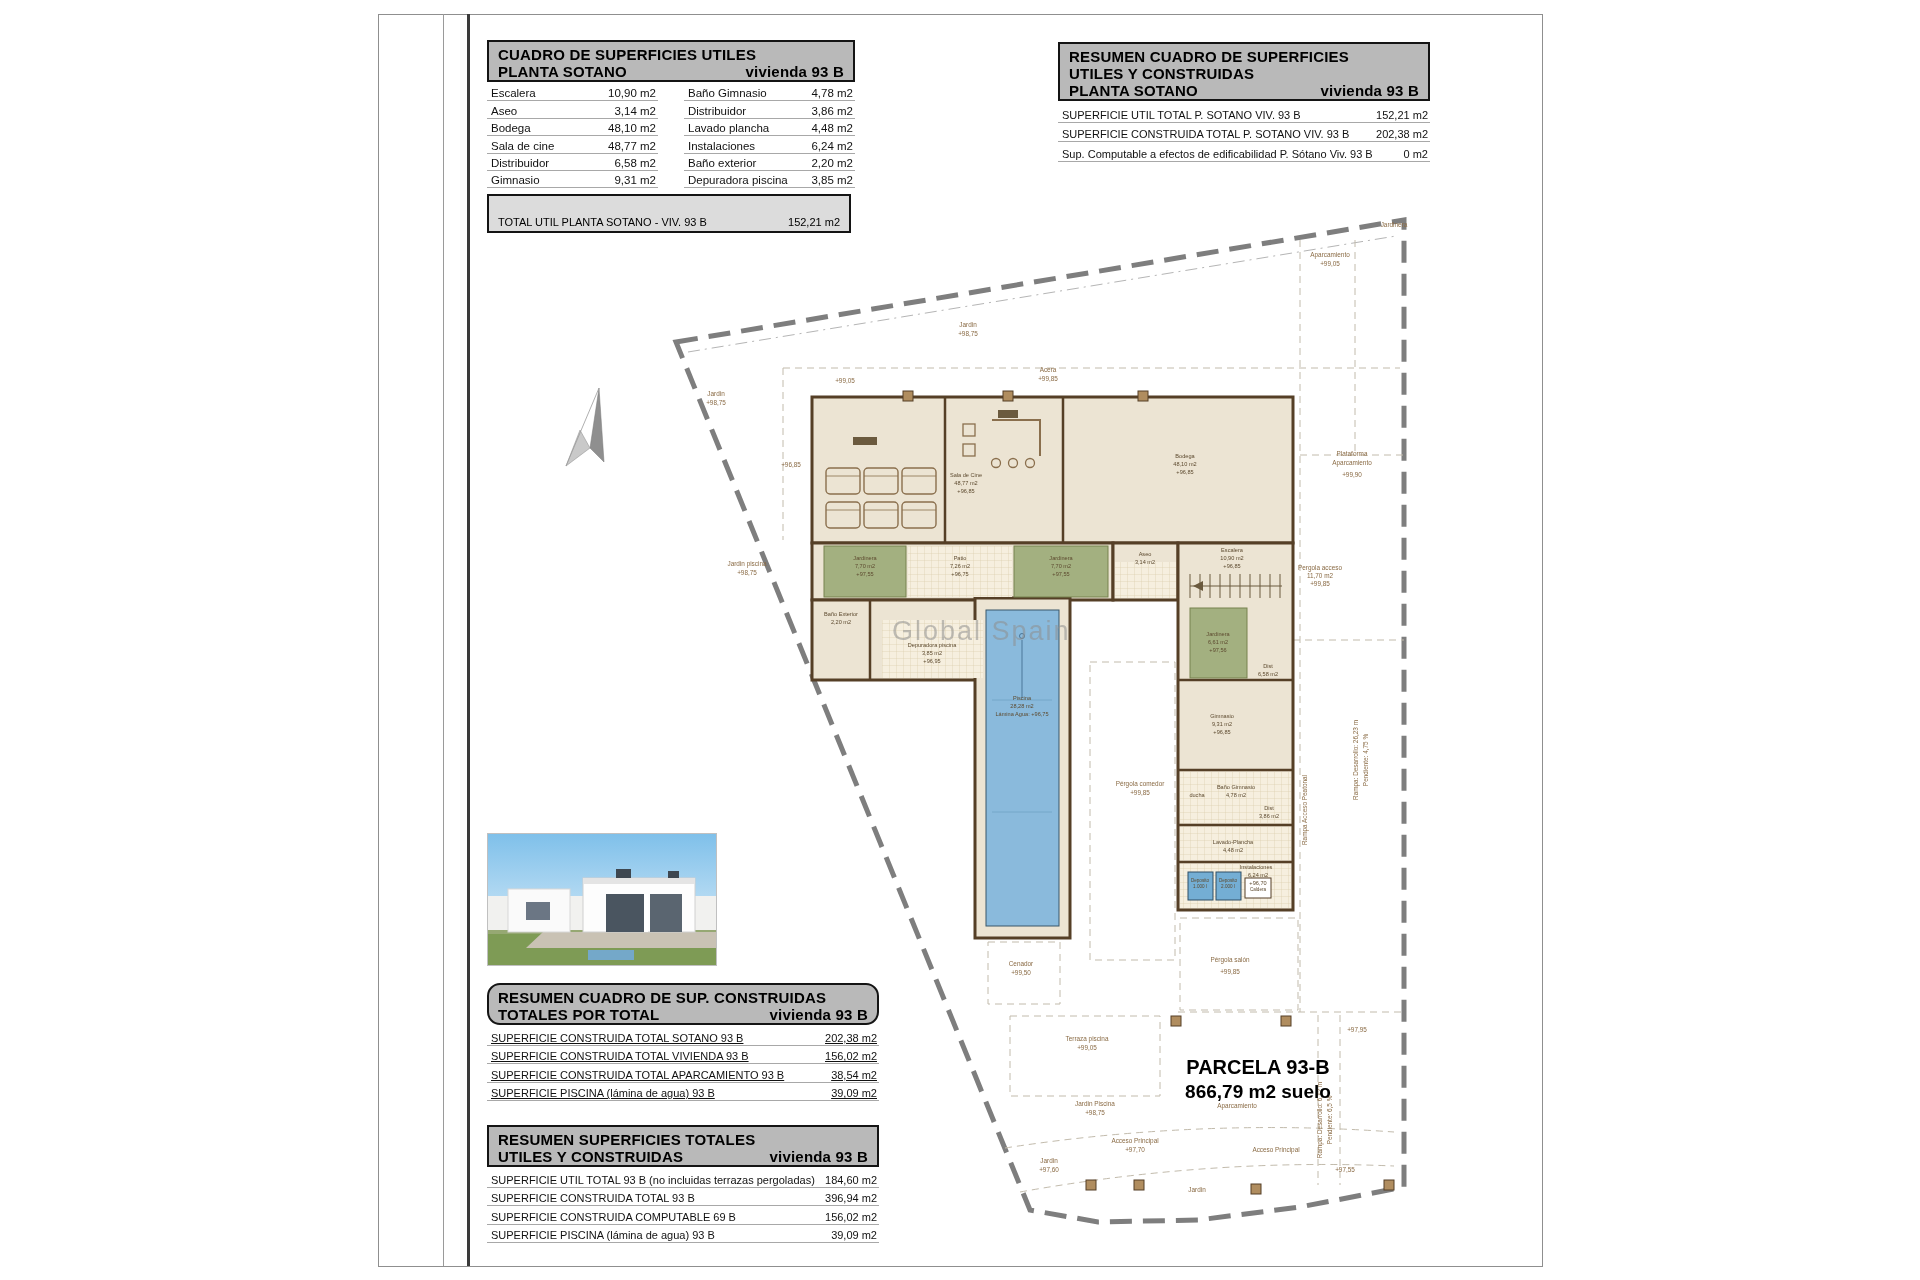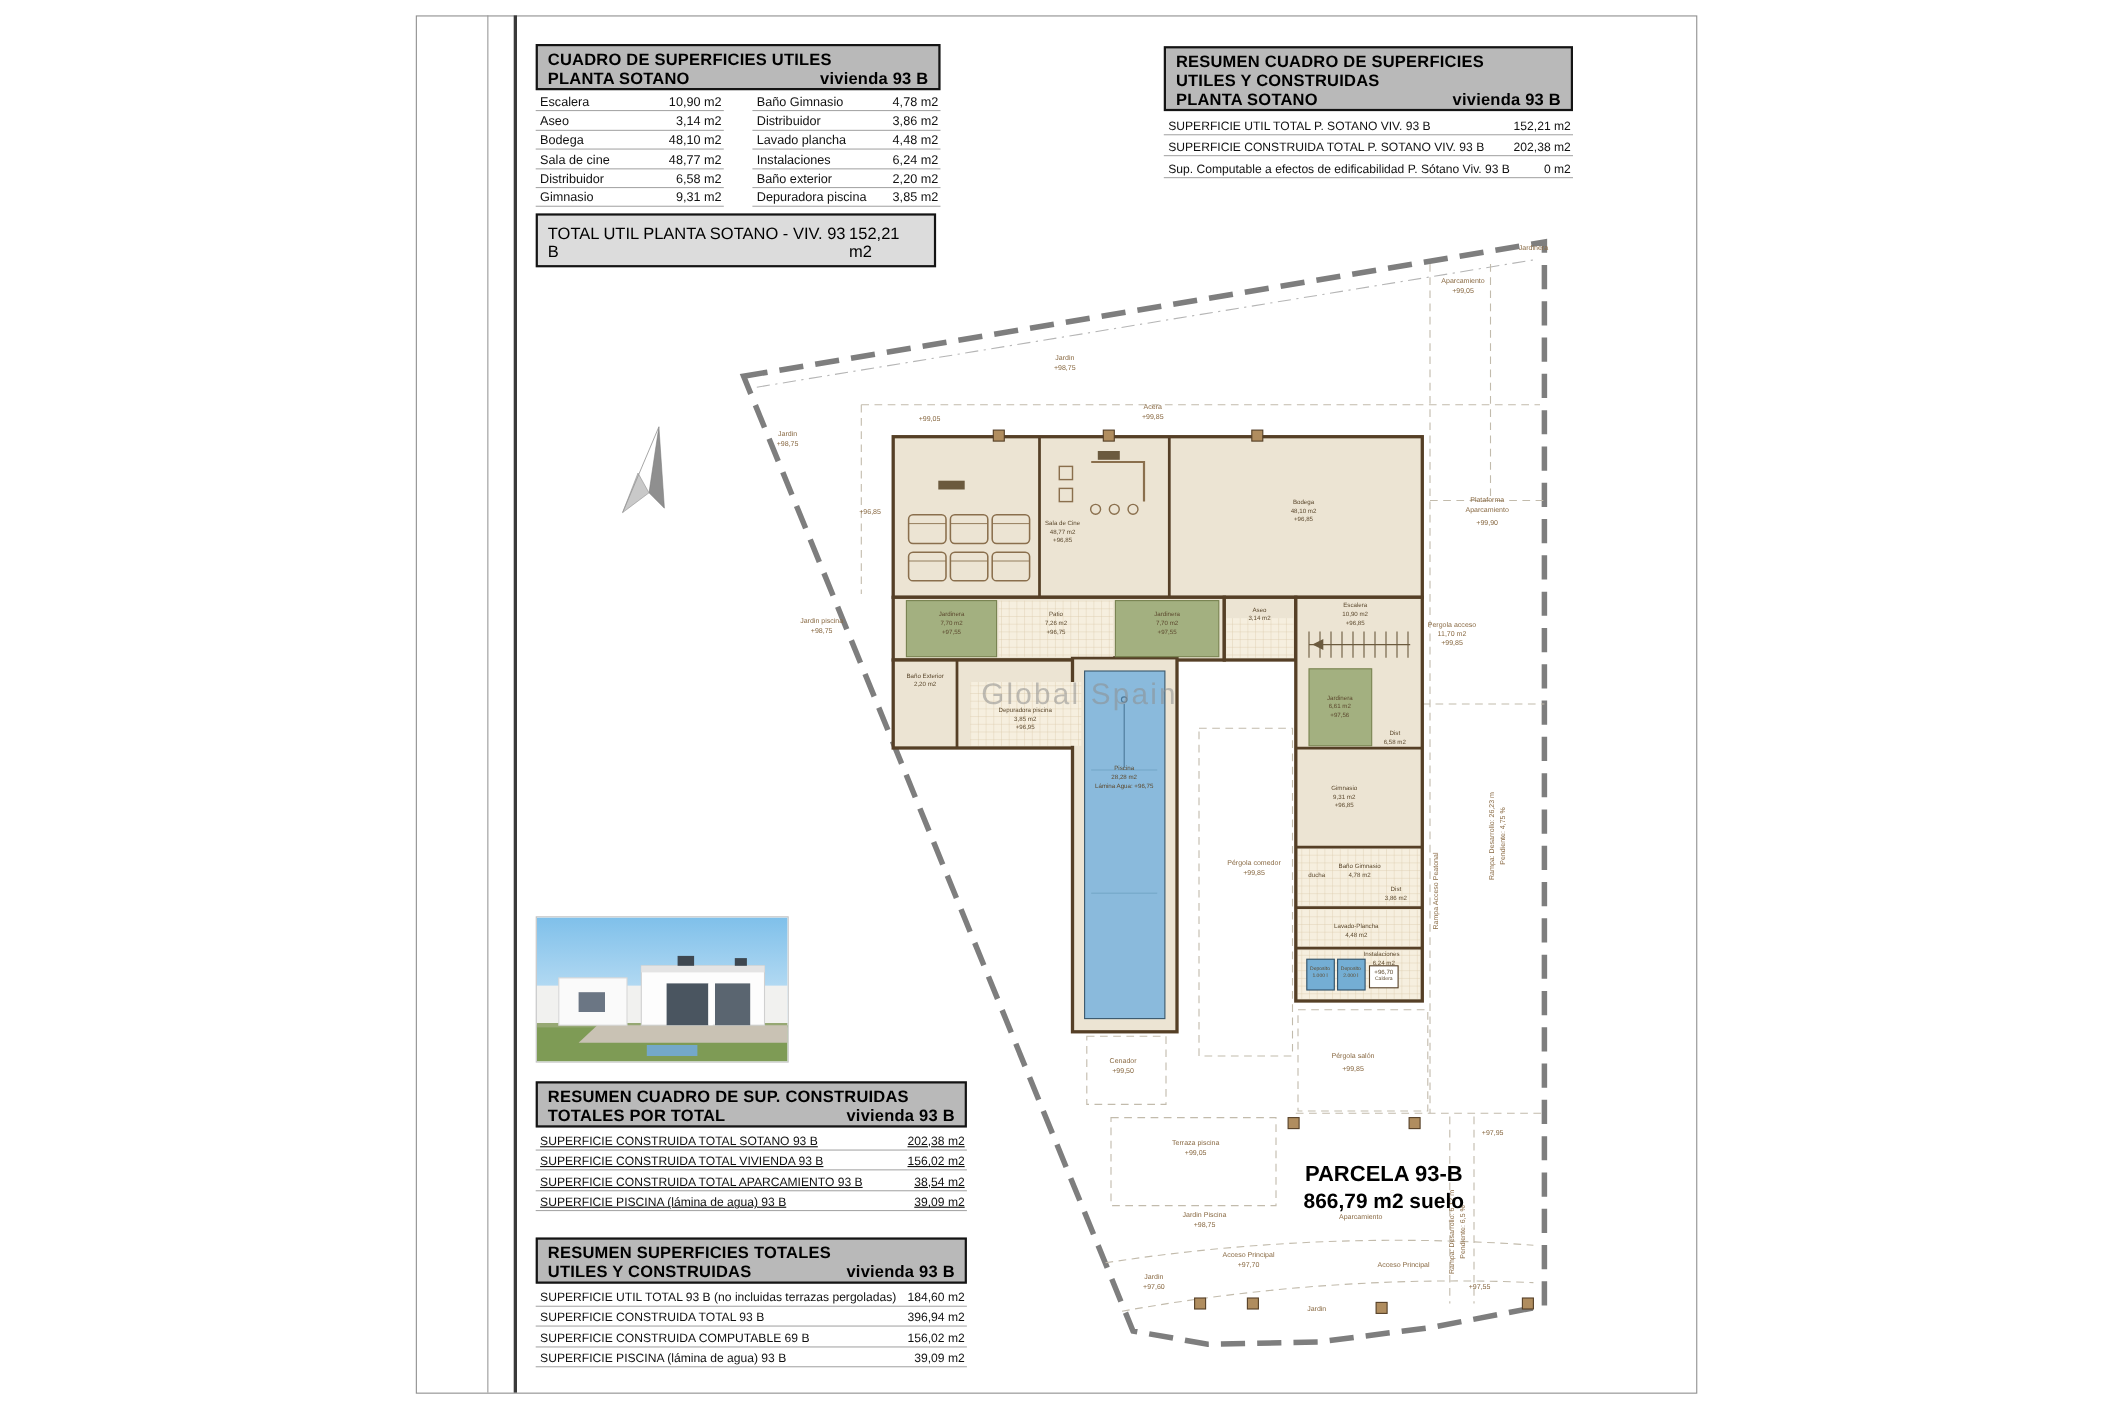--- a/index.html
+++ b/index.html
@@ -18,28 +18,28 @@
   .row .lab{white-space:nowrap;}
   .row .val{white-space:nowrap;}
 
   
   #t1{left:487px;top:40px;width:368px;}
   #t1 .tbl-head{width:368px;}
   .t1-cols{display:flex;gap:26px;margin-top:2px;}
   .t1-col{width:171px;}
   .t1-col .row{height:17.4px;font-size:11.5px;}
   .total-bar{display:flex;justify-content:space-between;background:#dcdcdc;border:2px solid #141414;
-             margin-top:6px;width:364px;box-sizing:border-box;padding:8px 9px 3px;font-size:15px;color:#000;}
+             margin-top:6px;width:364px;box-sizing:border-box;padding:20px 9px 3px;font-size:11px;color:#000;}
 
   
   #t2{left:1058px;top:42px;width:372px;}
   #t2 .tbl-head{width:372px;}
   #t2 .row{height:19.5px;font-size:11px;gap:12px;}
   #t3{left:487px;top:983px;width:392px;}
-  #t3 .tbl-head{width:392px;}
+  #t3 .tbl-head{width:392px;border-radius:13px;}
   #t3 .row{height:18.6px;font-size:11px;text-decoration:underline;}
   #t4{left:487px;top:1125px;width:392px;}
   #t4 .tbl-head{width:392px;}
   #t4 .row{height:18.6px;font-size:11px;}
   #t3 .rows,#t4 .rows,#t2 .rows{margin-top:2px;}
 
   
   #render{position:absolute;left:487px;top:833px;width:228px;height:131px;border:1px solid #c0c0c0;}
 
   

